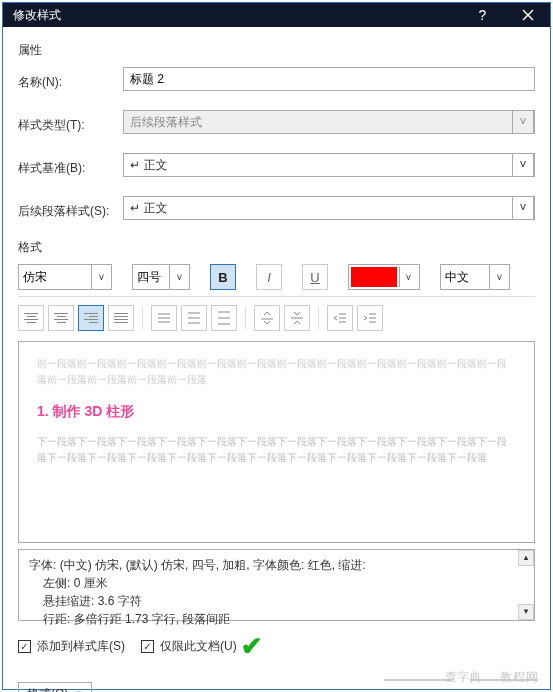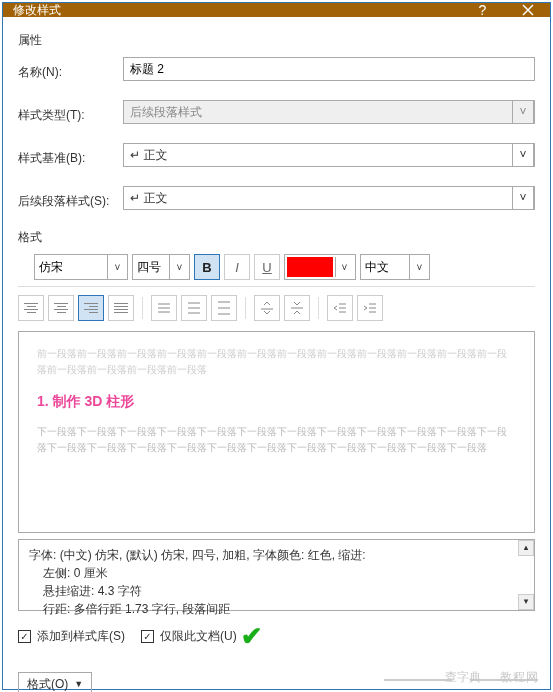--- a/index.html
+++ b/index.html
@@ -1,30 +1,30 @@
 <!DOCTYPE html>
 <html><head>
 <meta charset="utf-8">
 <style>
 * { box-sizing: border-box; margin: 0; padding: 0; font-family: "Microsoft YaHei", sans-serif; }
 body { background: #fff; width: 553px; height: 692px; position: relative; }
 .dialog { width: 549px; height: 688px; border: 1px solid #2e76b6; position: absolute; top: 2px; left: 2px; background: #fff; }
-.titlebar { background: #a16207; color: #fff; height: 14px; display: flex; align-items: center; padding-left: 10px; font-size: 12px; }
+.titlebar { background: #0f172a; color: #fff; height: 24px; display: flex; align-items: center; padding-left: 10px; font-size: 12px; }
 .titlebar-buttons { margin-left: auto; display: flex; }
 .tbtn { width: 45px; height: 30px; display: flex; align-items: center; justify-content: center; color: #fff; font-size: 14px; }
 .tbtn.close { width: 45px; }
 .content { padding: 10px 15px; font-size: 12px; color: #333; }
 .section-label { font-size: 12px; color: #333; margin: 5px 0 8px 0; }
 .row { display: flex; align-items: flex-end; margin-bottom: 19px; }
 .row-label { width: 105px; font-size: 12px; }
 input.text { height: 24px; border: 1px solid #aaa; padding: 0 6px; font-size: 12px; flex: 1; }
 .select { height: 24px; border: 1px solid #aaa; display: flex; align-items: center; padding: 0 6px; font-size: 12px; flex: 1; position: relative; background: #efefef; color: #888; }
 .select.enabled { background: #fff; color: #333; }
 .select .arrow { position: absolute; right: 0; top: -1px; width: 22px; height: 24px; border-left: 1px solid #aaa; display: flex; align-items: center; justify-content: center; border: 1px solid #aaa; }
-.format-bar { display: flex; align-items: center; gap: 4px; margin: 6px 16px; }
+.format-bar { display: flex; align-items: center; gap: 20px; margin: 6px 0; }
 .combo { height: 26px; border: 1px solid #aaa; display: flex; align-items: center; position: relative; }
 .combo input { border: none; height: 24px; padding: 0 4px; font-size: 12px; width: 72px; outline: none; }
 .combo .arrow { width: 20px; height: 24px; border-left: 1px solid #aaa; display: flex; align-items: center; justify-content: center; font-size: 10px; }
 .btn { width: 26px; height: 26px; border: 1px solid #ccc; display: flex; align-items: center; justify-content: center; font-size: 13px; background: #fff; color: #666; }
 .btn.active { background: #d0e3f5; border-color: #2e76b6; color: #222; font-weight: bold; }
 .color-btn { width: 72px; height: 26px; border: 1px solid #aaa; display: flex; align-items: center; padding: 2px; }
 .color-swatch { flex: 1; height: 20px; background: #fe0000; }
 .color-btn .arrow { width: 18px; display: flex; align-items: center; justify-content: center; font-size: 10px; border-left: 1px solid #aaa; margin-left: 2px; height: 100%; }
 .divider-v { width: 1px; height: 22px; background: #ddd; margin: 0 4px; }
 .align-bar { display: flex; align-items: center; gap: 4px; margin: 6px 0 10px 0; padding-top: 8px; border-top: 1px solid #ddd; }
@@ -208,21 +208,21 @@
 
     <div class="preview">
       <div class="grey">前一段落前一段落前一段落前一段落前一段落前一段落前一段落前一段落前一段落前一段落前一段落前一段落前一段落前一段落前一段落前一段落</div>
       <div class="main">1. 制作 3D 柱形</div>
       <div class="grey-dark">下一段落下一段落下一段落下一段落下一段落下一段落下一段落下一段落下一段落下一段落下一段落下一段落下一段落下一段落下一段落下一段落下一段落下一段落下一段落下一段落下一段落下一段落下一段落</div>
     </div>
 
     <div class="desc-box">
       <div>字体: (中文) 仿宋, (默认) 仿宋, 四号, 加粗, 字体颜色: 红色, 缩进:</div>
       <div style="padding-left:14px">左侧:  0 厘米</div>
-      <div style="padding-left:14px">悬挂缩进: 4.3 字符</div>
+      <div style="padding-left:14px">悬挂缩进: 3.6 字符</div>
       <div style="padding-left:14px">行距: 多倍行距 1.73 字行, 段落间距</div>
       <div class="scroll-up">▴</div>
       <div class="scroll-down">▾</div>
     </div>
 
     <div class="checks">
       <div class="check-row">
         <div class="cb">✓</div>
         <span>添加到样式库(S)</span>
         <div class="cb" style="margin-left:10px">✓</div>

